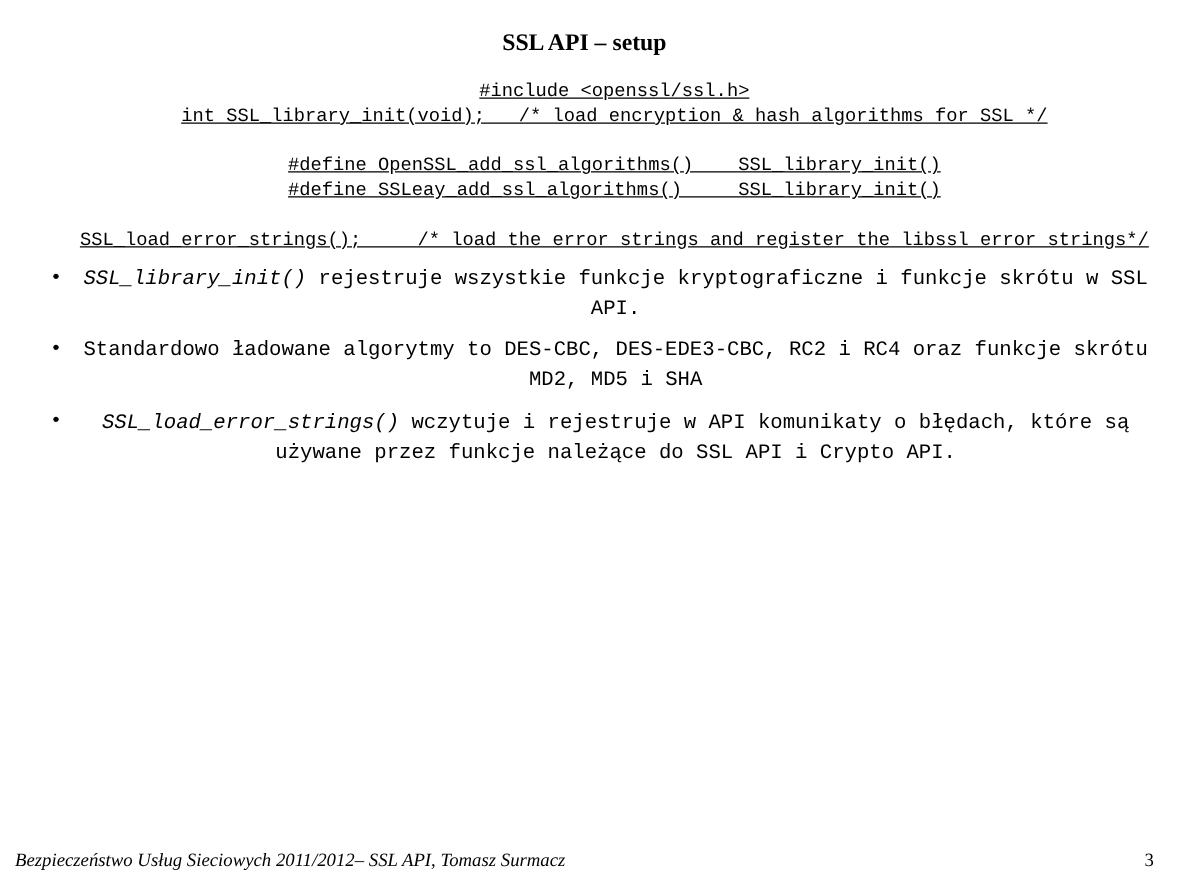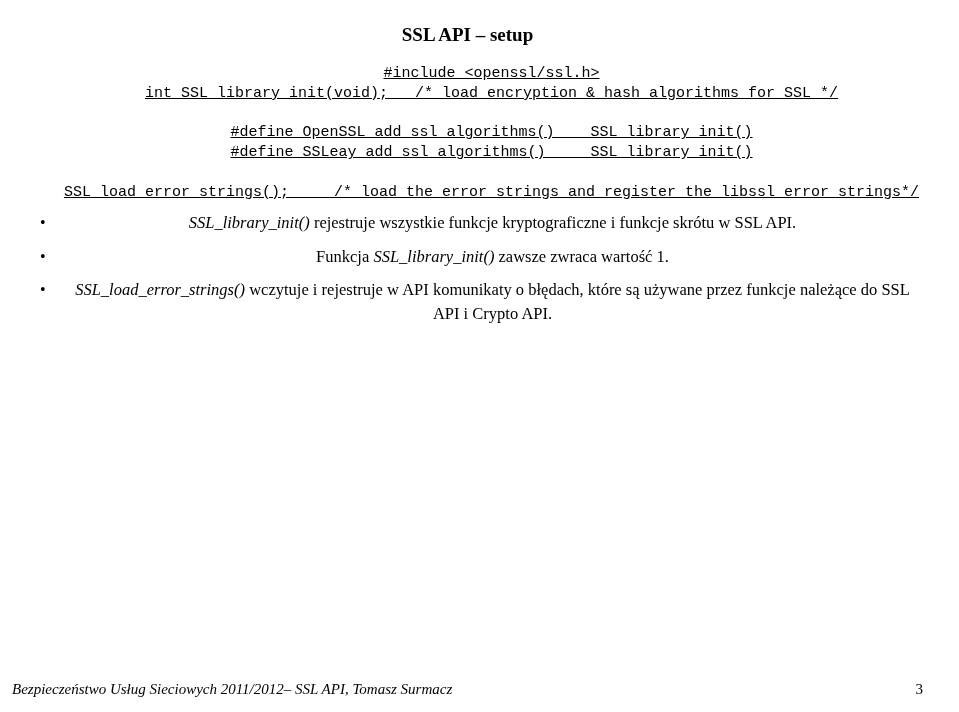--- a/index.html
+++ b/index.html
@@ -31,20 +31,21 @@
     font-size: 15px;
     white-space: pre;
     margin: 0 0 6px 48px;
     line-height: 1.32;
     text-decoration: underline;
   }
   ul.bullets {
     list-style: none;
     margin: 8px 0 0 28px;
     padding: 0;
+    font-family: Liberation Mono, monospace;
   }
   ul.bullets > li {
     position: relative;
     font-size: 16.5px;
     line-height: 1.45;
     margin: 0 0 10px 0;
     padding-left: 22px;
   }
   ul.bullets > li::before {
     content: "•";
@@ -84,21 +85,21 @@
 <span>#define OpenSSL_add_ssl_algorithms()    SSL_library_init()</span>
 <span>#define SSLeay_add_ssl_algorithms()     SSL_library_init()</span>
 
 <span>SSL_load_error_strings();     /* load the error strings and register the libssl error strings*/</span></div>
 
   <ul class="bullets">
     <li>
       <em class="fn">SSL_library_init()</em><span> rejestruje wszystkie funkcje kryptograficzne i funkcje skrótu w SSL API.</span>
     </li>
     <li>
-      <span>Funkcja </span><em class="fn">SSL_library_init()</em><span> zawsze zwraca wartość 1.</span>
+      <span>Standardowo ładowane algorytmy to DES-CBC, DES-EDE3-CBC, RC2 i RC4 oraz funkcje skrótu MD2, MD5 i SHA</span>
     </li>
     <li>
       <em class="fn">SSL_load_error_strings()</em><span> wczytuje i rejestruje w API komunikaty o błędach, które są używane przez funkcje należące do SSL API i Crypto API.</span>
     </li>
   </ul>
 
   <div class="footer">
     <span>Bezpieczeństwo Usług Sieciowych 2011/2012– SSL API, Tomasz Surmacz</span>
     <span class="page-num">3</span>
   </div>

